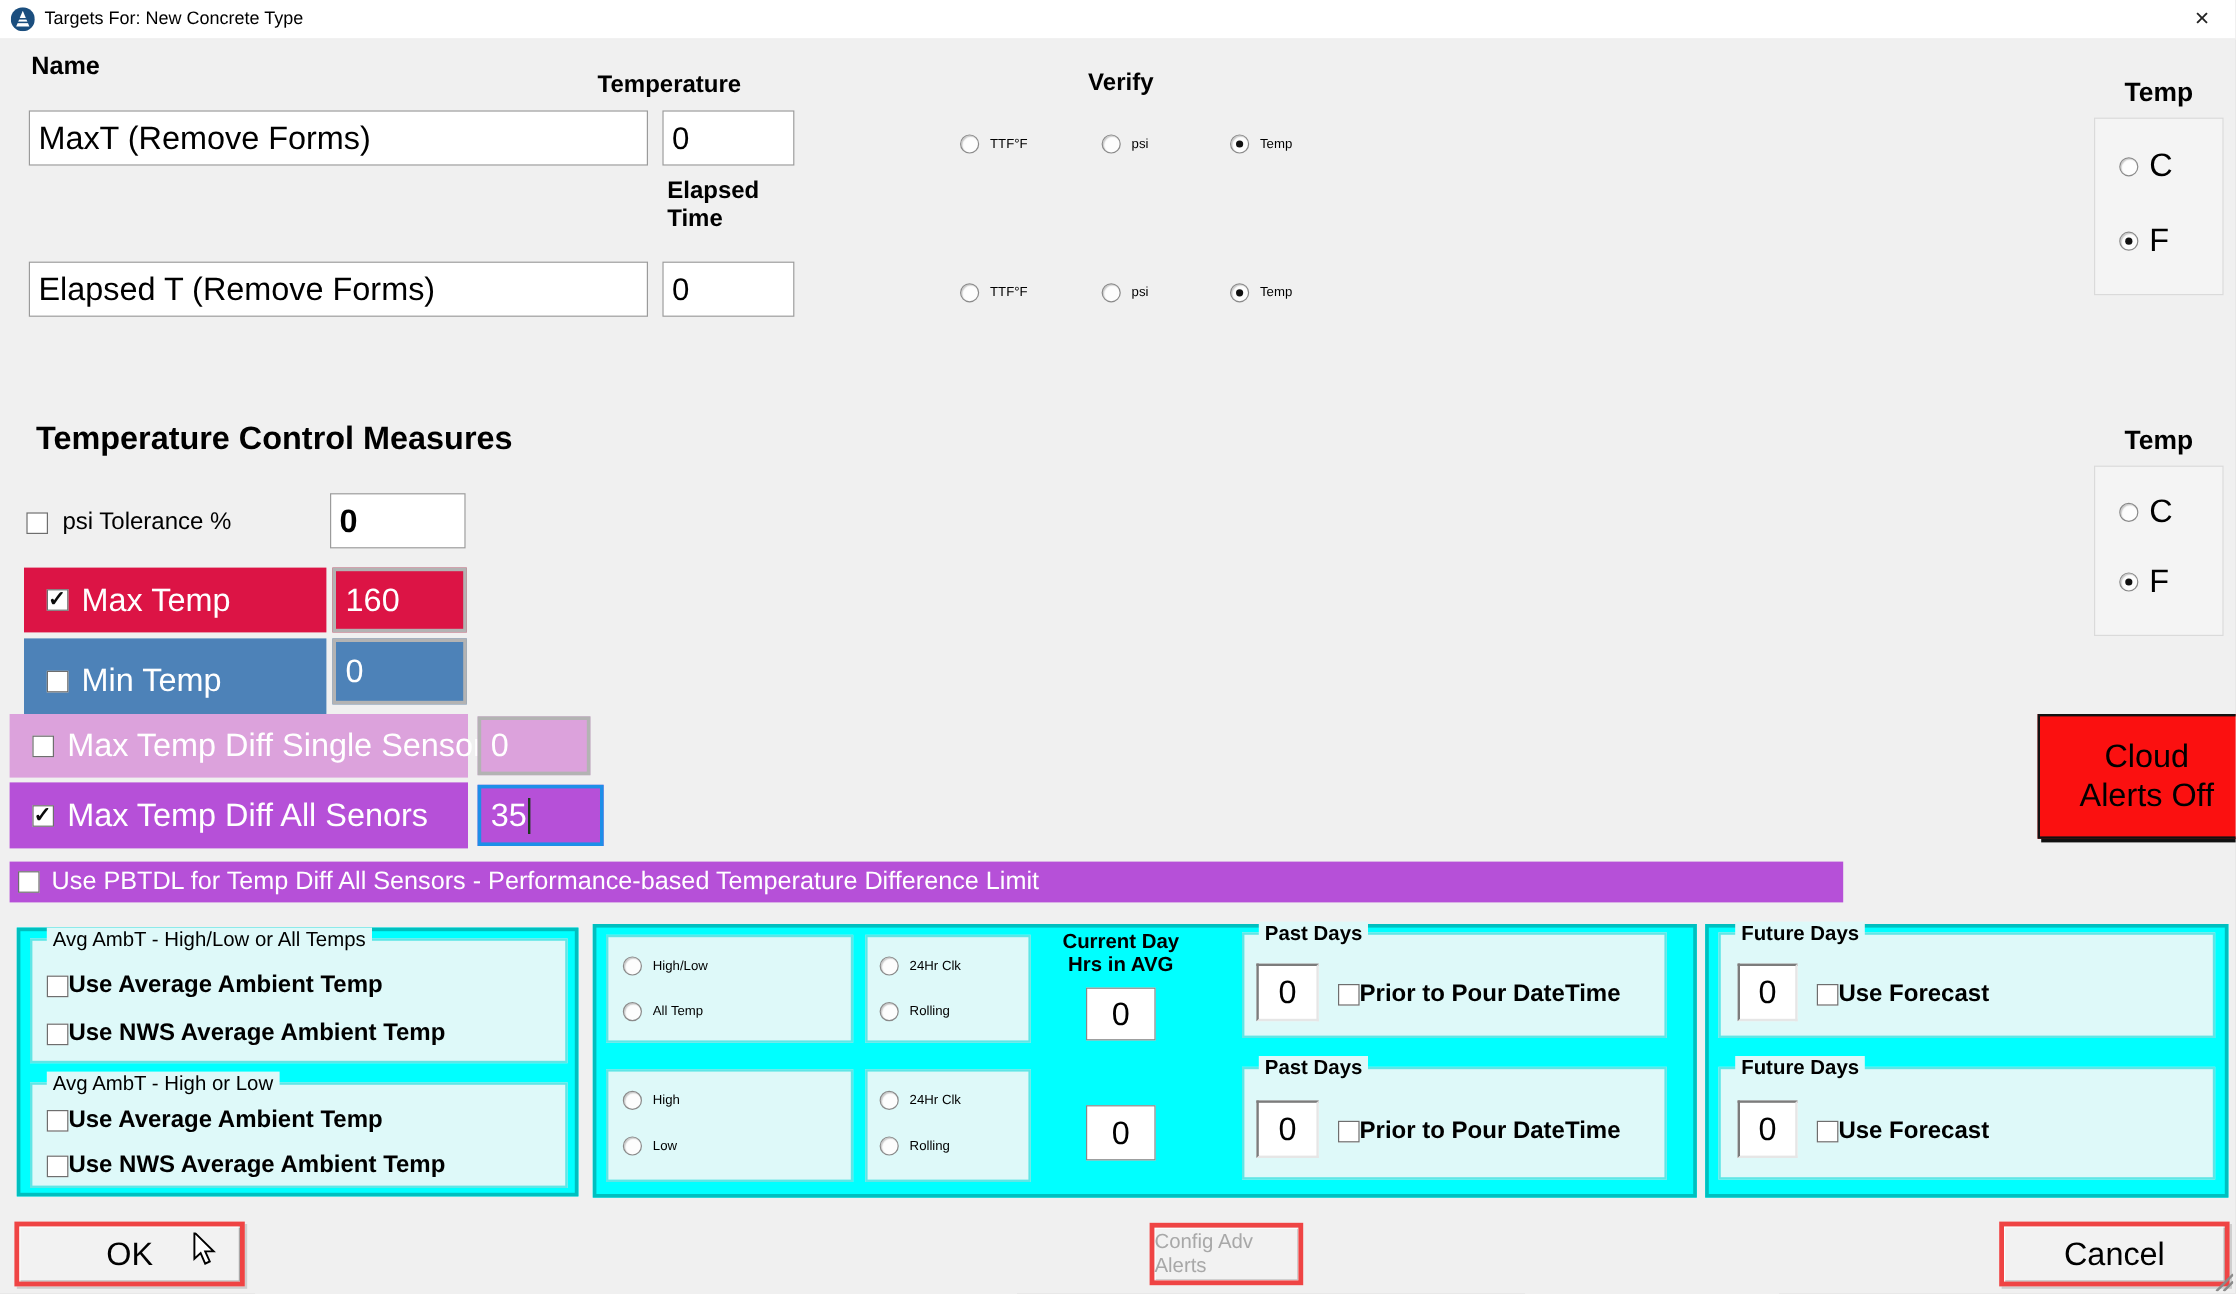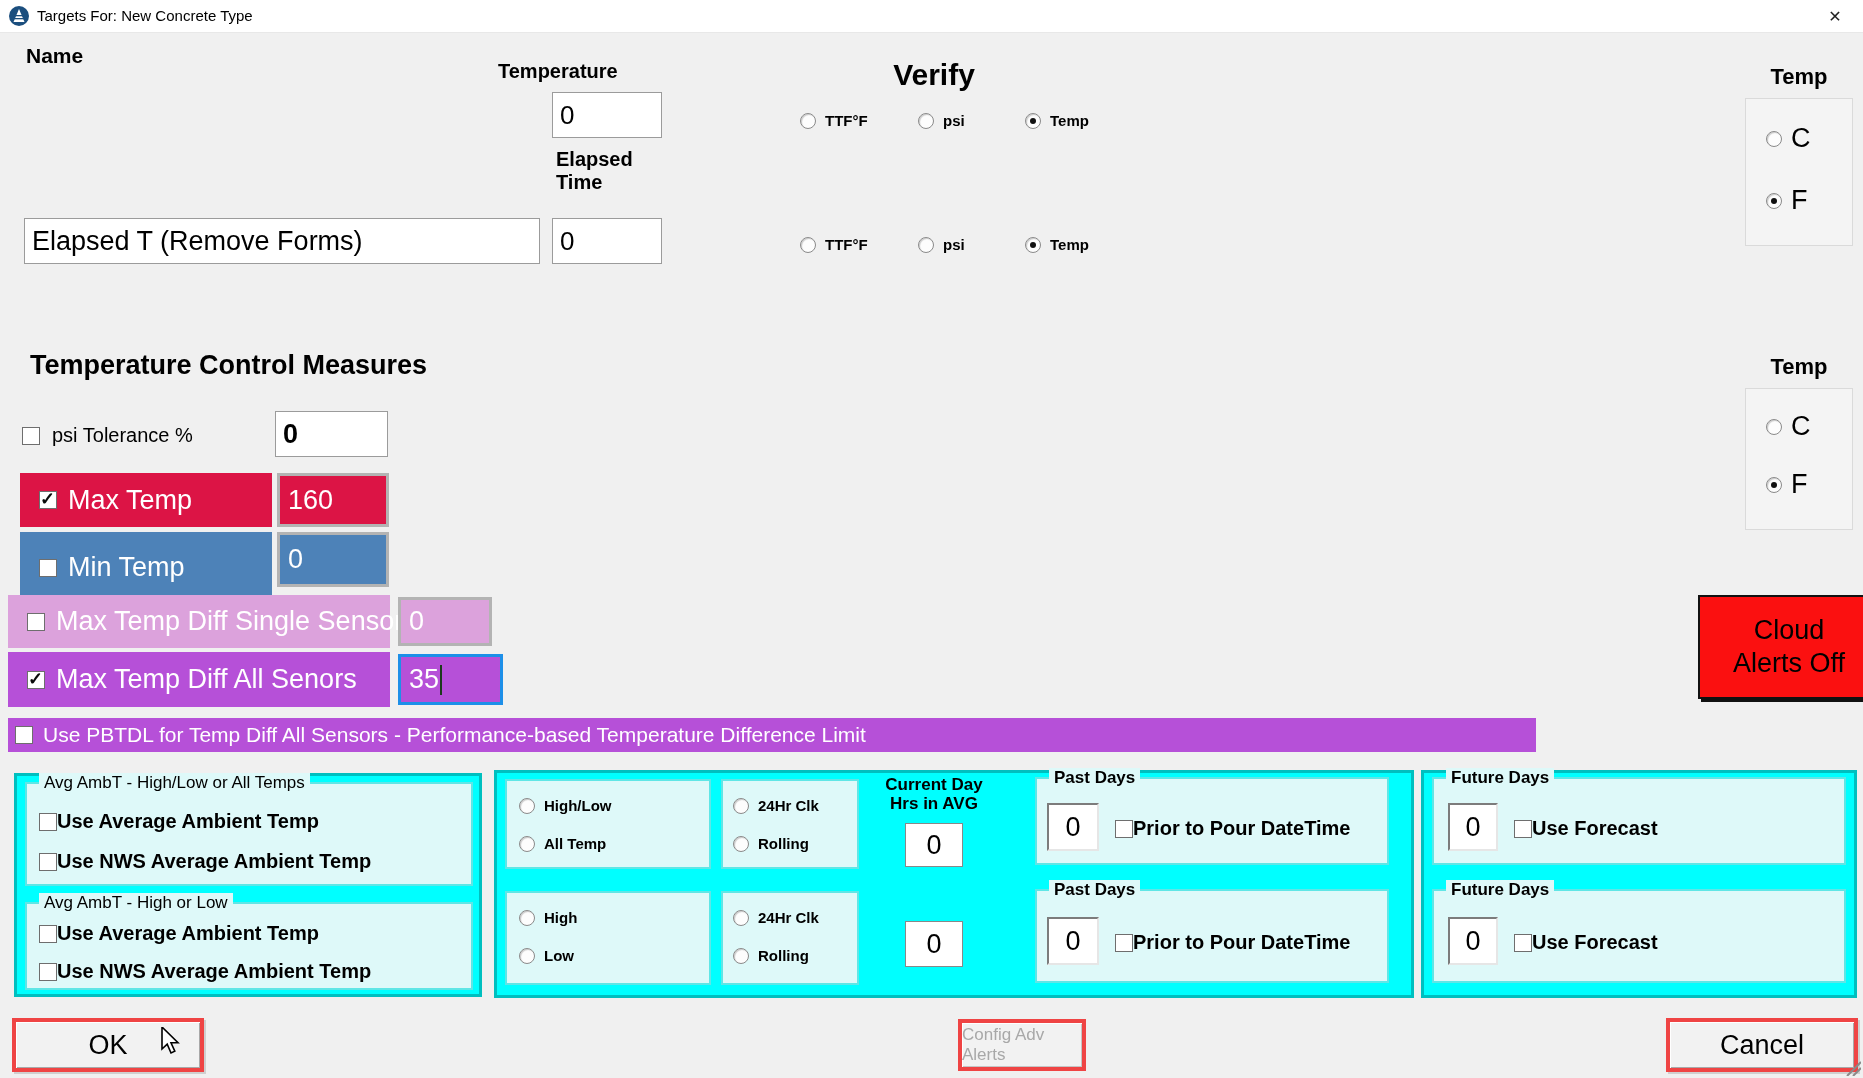--- a/index.html
+++ b/index.html
@@ -21,21 +21,21 @@
 
   
   .cb{display:inline-block;width:18px;height:18px;background:#fff;border:1px solid #6e6e6e;box-sizing:border-box;position:relative;flex:0 0 auto;}
   .cb[data-checked="true"]::after{content:"✓";position:absolute;left:0px;top:-4px;font-size:18px;font-weight:bold;color:#0a0a0a;}
 
   
   .radio{display:inline-block;width:16px;height:16px;border-radius:50%;background:#fdfdfd;border:1px solid #8a8a8a;box-sizing:border-box;position:relative;flex:0 0 auto;box-shadow:inset 1px 1px 1px #c9c9c9;}
   .radio[data-checked="true"]::after{content:"";position:absolute;left:4px;top:4px;width:6px;height:6px;border-radius:50%;background:#111;}
 
   .optrow{position:absolute;display:flex;align-items:center;gap:9px;}
-  .optrow .olabel{font-weight:bold;font-size:15px;color:#000;}
+  .optrow .olabel{font-weight:normal;font-size:11px;color:#000;}
   .optrow .olabel.big{font-size:27px;font-weight:400;}
 
   
   .unitbox{position:absolute;width:108px;border:1px solid #dadada;background:#f4f4f4;box-sizing:border-box;}
 
   
   .bar{position:absolute;display:flex;align-items:center;color:#fff;box-sizing:border-box;padding-left:19px;gap:11px;}
   .bar .bartext{font-size:27px;white-space:nowrap;}
   .vbox{position:absolute;box-sizing:border-box;display:flex;align-items:center;padding-left:8px;color:#fff;font-size:27px;border:3px solid #b3b3b3;}
   .vbox.focus{border:3px solid #1d8fe8;}
@@ -73,26 +73,27 @@
       <polygon points="10,3 15.5,16 4.5,16" fill="#ffffff"></polygon>
       <rect x="5.5" y="9" width="9" height="1.3" fill="#1b4e7e"></rect>
       <rect x="5" y="12" width="10" height="1.3" fill="#1b4e7e"></rect>
     </svg>
     <span class="ttl">Targets For: New Concrete Type</span>
     <div id="close-btn">✕</div>
   </div>
 
   <div class="lbl b" style="left:26px;top:44px;font-size:21px;">Name</div>
   <div class="lbl b" style="left:498px;top:60px;font-size:20px;">Temperature</div>
-  <div class="lbl b" style="left:869px;top:58px;font-size:30px;width:130px;text-align:center;">Verify</div>
+  <div class="lbl b" style="left:869px;top:58px;font-size:20px;width:130px;text-align:center;">Verify</div>
   <div class="lbl b" style="left:556px;top:148px;font-size:20px;line-height:23px;">
     <div>Elapsed</div>
     <div>Time</div>
   </div>
 
+  <div class="tb" style="left:24px;top:92px;width:516px;height:46px;font-size:27px;">MaxT (Remove Forms)</div>
   <div class="tb" style="left:552px;top:92px;width:110px;height:46px;">0</div>
   <div class="optrow" style="left:800px;top:112px;">
     <span class="radio" data-checked="false"></span>
     <span class="olabel">TTF°F</span>
   </div>
   <div class="optrow" style="left:918px;top:112px;">
     <span class="radio" data-checked="false"></span>
     <span class="olabel">psi</span>
   </div>
   <div class="optrow" style="left:1025px;top:112px;">

